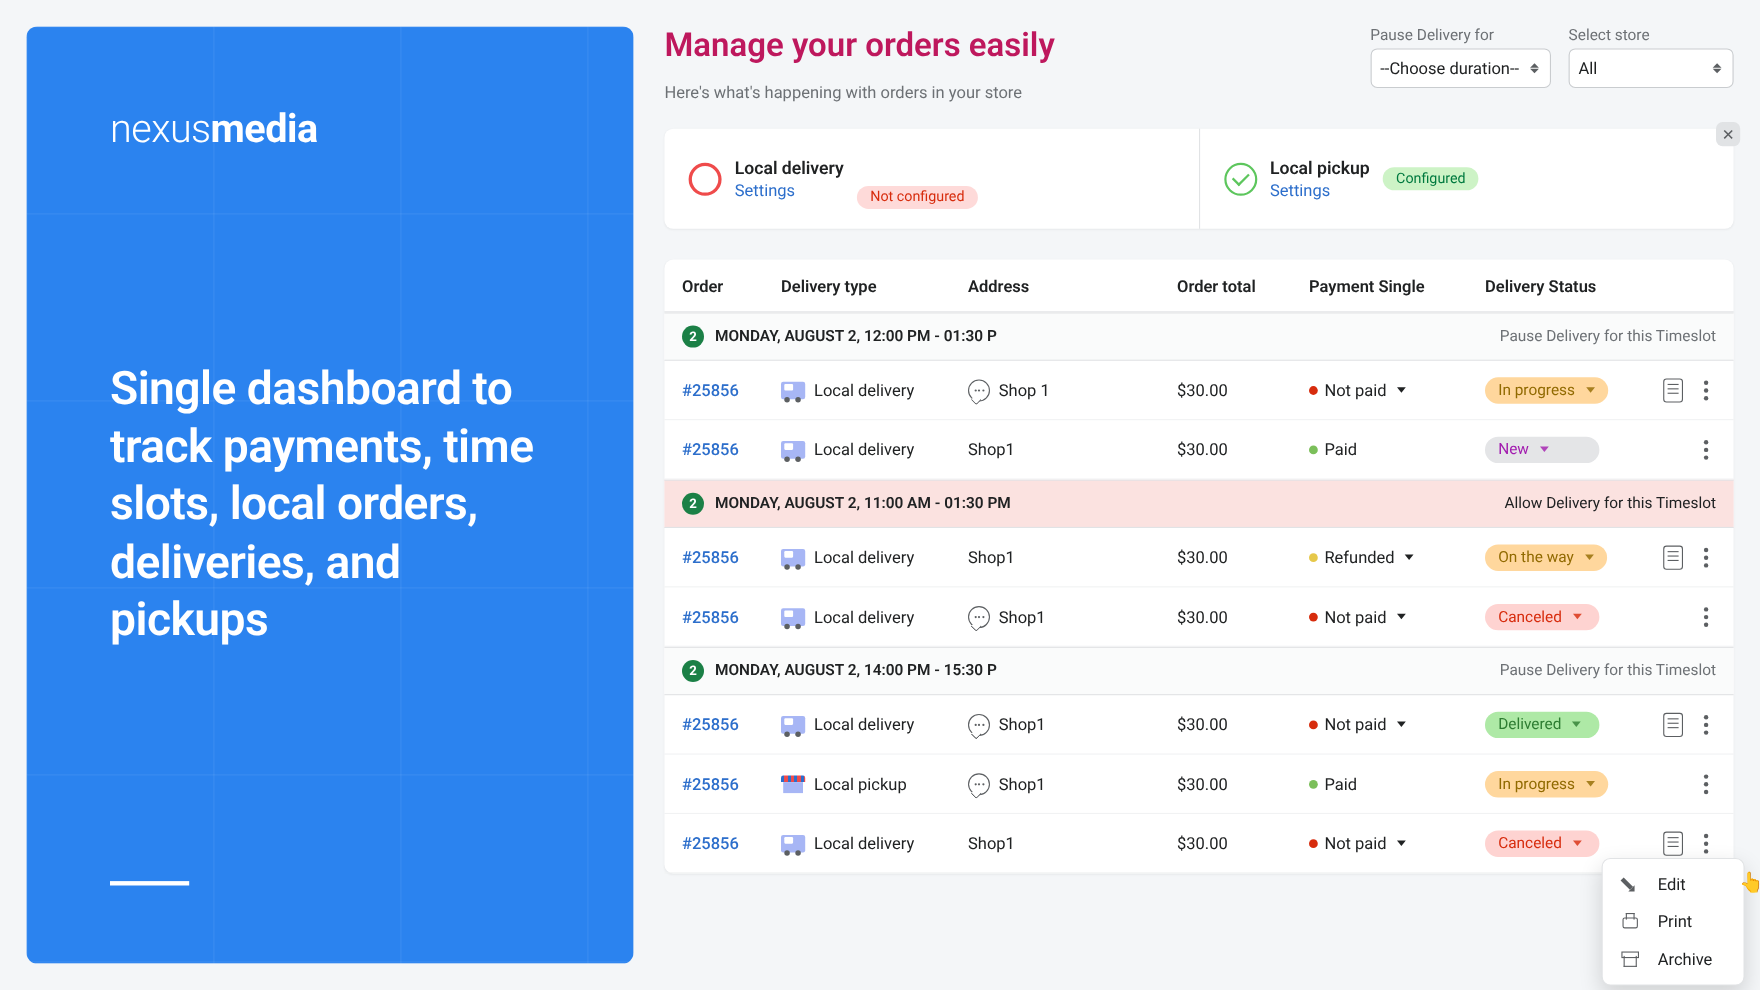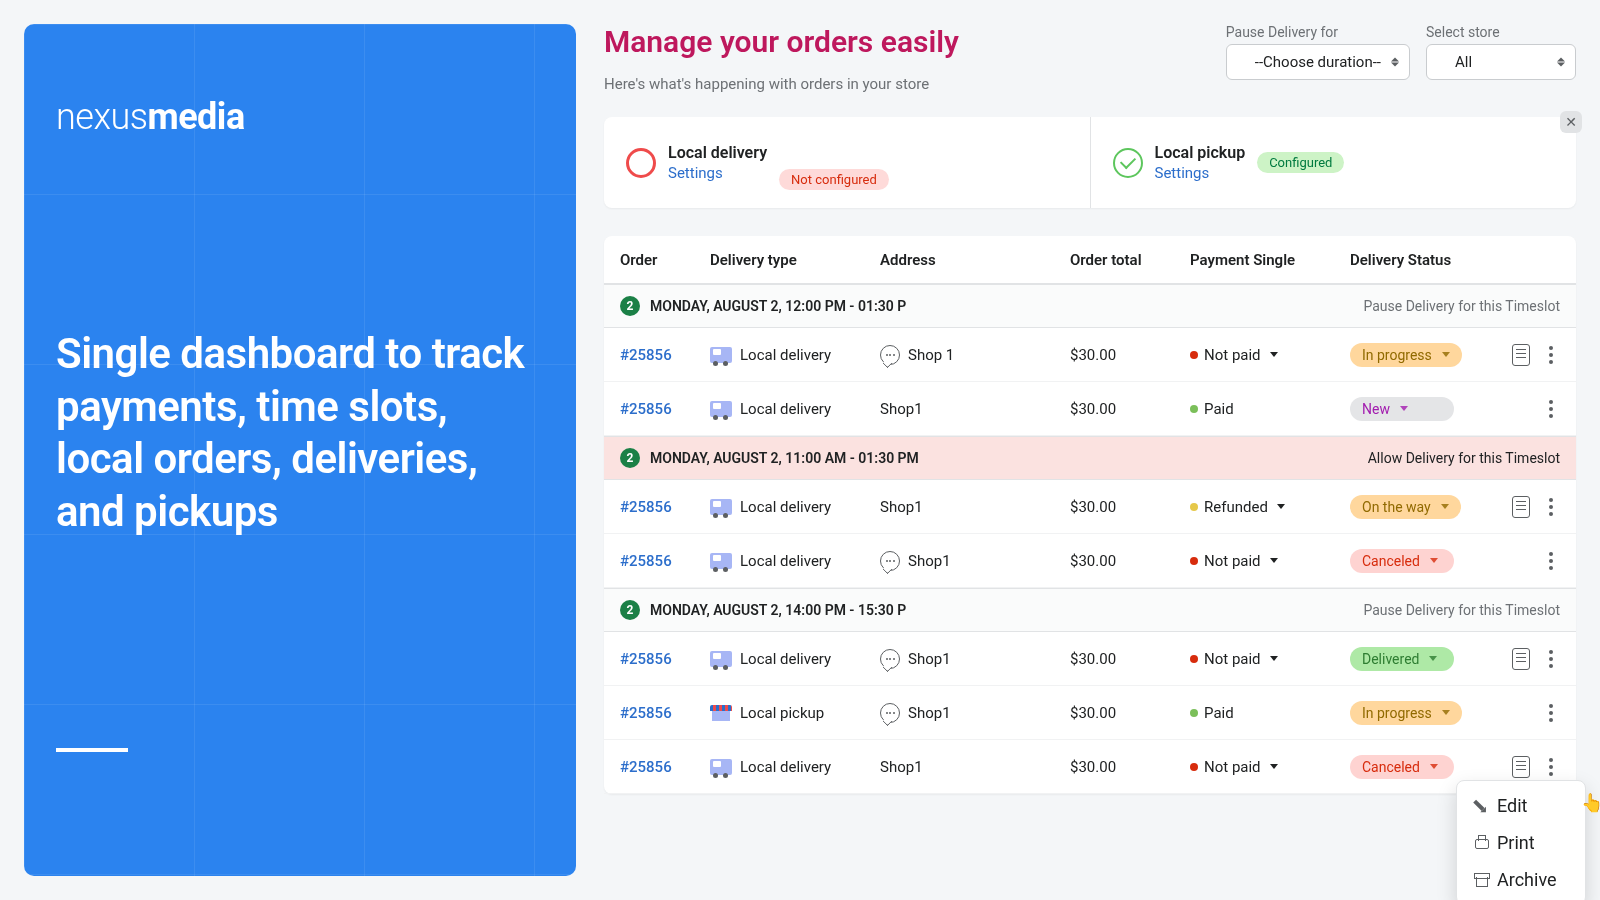--- a/index.html
+++ b/index.html
@@ -10,21 +10,21 @@
   height: 900px;
   overflow: hidden;
   color: #202223;
 }
 .wrapper { display: flex; height: 100%; padding: 24px; gap: 28px; }
 .promo {
   width: 552px;
   min-width: 552px;
   background: #2b83ef;
   border-radius: 10px;
-  padding: 72px 32px;
+  padding: 72px 76px;
   color: #fff;
   position: relative;
   background-image:
     linear-gradient(rgba(255,255,255,0.08) 1px, transparent 1px),
     linear-gradient(90deg, rgba(255,255,255,0.08) 1px, transparent 1px);
   background-size: 170px 170px;
 }
 .promo .logo { font-size: 36px; font-weight: 300; letter-spacing: -0.5px; }
 .promo .logo b { font-weight: 700; }
 .promo .headline { margin-top: 190px; font-size: 42px; font-weight: 600; line-height: 1.25; letter-spacing: -0.5px; }
@@ -32,21 +32,21 @@
 
 .main { flex: 1; min-width: 0; }
 .header { display: flex; align-items: flex-start; gap: 16px; }
 .header .titles { flex: 1; }
 .header h1 { font-size: 30px; font-weight: 600; color: #be185d; }
 .header .sub { font-size: 15px; color: #6d7175; margin-top: 16px; }
 .selgroup { display: flex; flex-direction: column; gap: 4px; }
 .selgroup label { font-size: 14px; color: #6d7175; }
 .selbox {
   background: #fff; border: 1px solid #c9cccf; border-radius: 6px;
-  padding: 8px 28px 8px 28px; font-size: 15px; color: #202223; position: relative;
+  padding: 8px 28px 8px 8px; font-size: 15px; color: #202223; position: relative;
   min-width: 150px;
 }
 .selbox .caret {
   position: absolute; right: 10px; top: 50%; transform: translateY(-50%);
   display: flex; flex-direction: column; gap: 1px; align-items: center;
 }
 .caret .up { border-left: 4px solid transparent; border-right: 4px solid transparent; border-bottom: 4px solid #5c5f62; }
 .caret .dn { border-left: 4px solid transparent; border-right: 4px solid transparent; border-top: 4px solid #5c5f62; }
 
 .config-card {
@@ -113,21 +113,21 @@
 .spill .car { border-left: 4px solid transparent; border-right: 4px solid transparent; border-top: 5px solid currentColor; opacity: 0.8; }
 .doc { width: 18px; height: 22px; border: 1.5px solid #5c5f62; border-radius: 3px; position: relative; }
 .doc:before { content: ""; position: absolute; top: 4px; left: 3px; right: 3px; height: 1.5px; background: #5c5f62; box-shadow: 0 4px 0 #5c5f62, 0 8px 0 #5c5f62; }
 .kebab { width: 18px; display: flex; flex-direction: column; gap: 3px; align-items: center; cursor: pointer; padding: 6px 0; }
 .kebab span { width: 4px; height: 4px; background: #5c5f62; border-radius: 50%; }
 
 .menu {
   position: absolute; right: -10px; top: 40px; background: #fff; border: 1px solid #e1e3e5;
   border-radius: 8px; box-shadow: 0 8px 20px rgba(0,0,0,0.15); padding: 6px 0; z-index: 20; min-width: 130px;
 }
-.menu .item { display: flex; align-items: center; gap: 8px; padding: 8px 16px; font-size: 18px; color: #202223; cursor: pointer; }
+.menu .item { display: flex; align-items: center; gap: 18px; padding: 8px 16px; font-size: 15px; color: #202223; cursor: pointer; }
 .ico { width: 16px; height: 16px; position: relative; }
 .ico.edit { transform: rotate(-45deg); }
 .ico.edit:before { content: ""; position: absolute; left: 5px; top: 0; width: 4px; height: 12px; background: #5c5f62; }
 .ico.edit:after { content: ""; position: absolute; left: 3px; top: 12px; border-left: 4px solid transparent; border-right: 4px solid transparent; border-top: 4px solid #5c5f62; }
 .ico.print:before { content: ""; position: absolute; left: 2px; top: 4px; width: 12px; height: 8px; border: 1.5px solid #5c5f62; border-radius: 2px; }
 .ico.print:after { content: ""; position: absolute; left: 5px; top: 0; width: 6px; height: 5px; border: 1.5px solid #5c5f62; border-bottom: none; }
 .ico.arch:before { content: ""; position: absolute; left: 1px; top: 1px; width: 14px; height: 4px; border: 1.5px solid #5c5f62; }
 .ico.arch:after { content: ""; position: absolute; left: 3px; top: 5px; width: 10px; height: 9px; border: 1.5px solid #5c5f62; border-top: none; }
 .cursor {
   position: absolute; right: -28px; bottom: -20px; font-size: 18px; z-index: 30; pointer-events: none;

